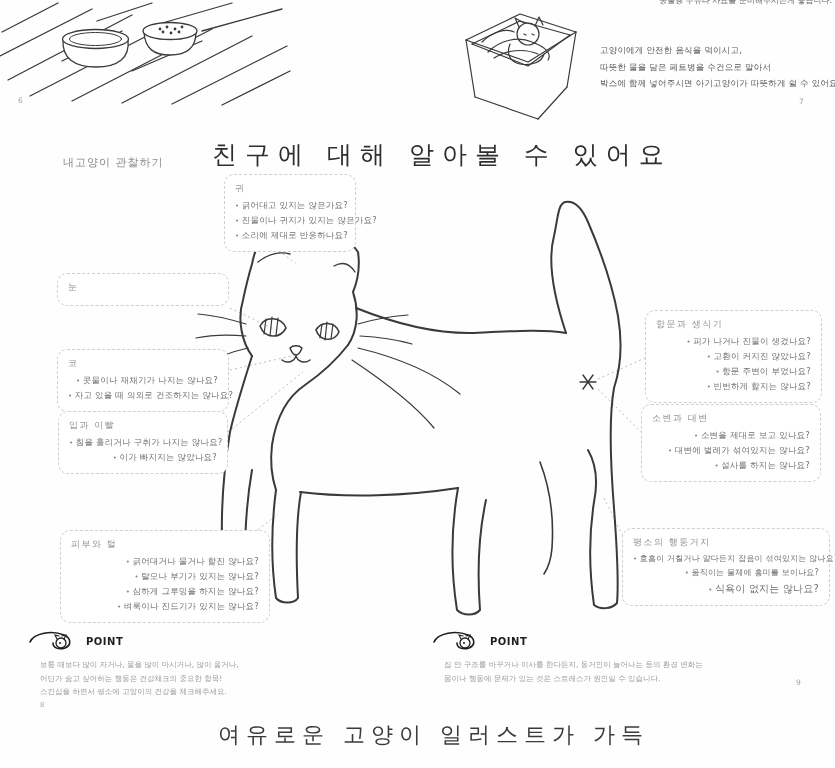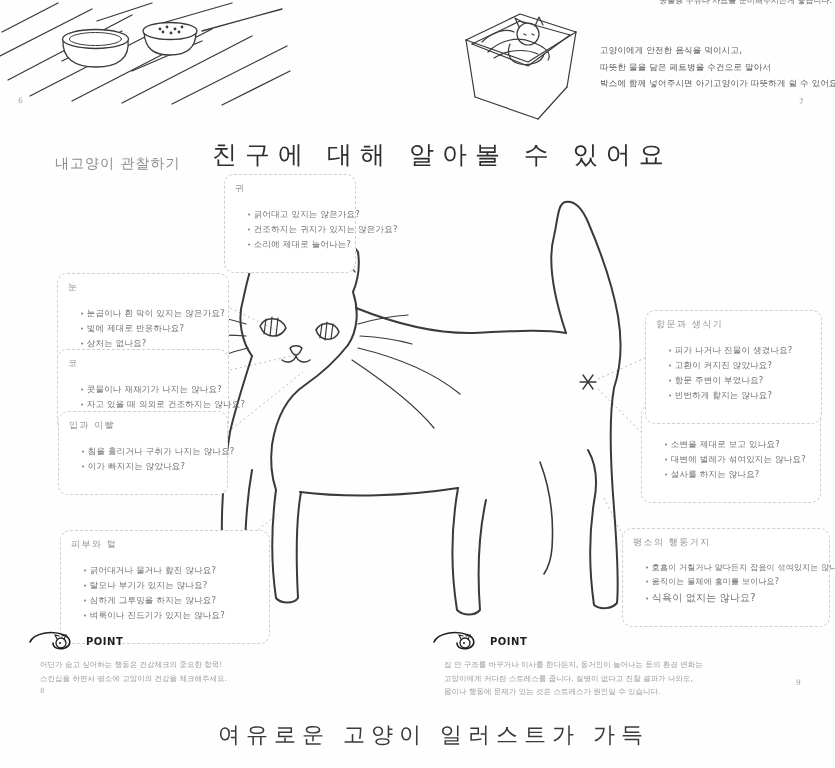--- a/index.html
+++ b/index.html
@@ -7,21 +7,21 @@
     position:relative;width:835px;height:768px;margin:0 auto;
     background:#fefefe;overflow:hidden;
     font-family:"DejaVu Sans",sans-serif;
   }
   .abs{position:absolute;}
   svg{display:block;}
   .pagenum{
     position:absolute;font-size:7.5px;color:#a3a3a3;letter-spacing:.5px;
   }
   .sectionlabel{
-    position:absolute;font-size:14px;color:#8a8a8a;letter-spacing:1px;
+    position:absolute;font-size:11px;color:#8a8a8a;letter-spacing:1px;margin-left:8px;
   }
   .handtitle{
     position:absolute;text-align:center;font-size:25px;color:#2e2e2e;
     letter-spacing:8px;font-weight:400;white-space:nowrap;
   }
   .handcaption{
     position:absolute;text-align:right;font-size:22px;color:#3a3a3a;
     letter-spacing:6px;white-space:nowrap;
   }
   .cutline{
@@ -35,21 +35,21 @@
     position:absolute;left:600px;top:42px;font-size:8.5px;color:#585858;
     line-height:1.95;letter-spacing:.2px;white-space:nowrap;
   }
   .callout{
     position:absolute;border:1.5px dashed #cfcfcf;border-radius:10px;
     background:#ffffff;padding:7px 10px 8px 10px;box-sizing:border-box;
   }
   .c-title{
     font-size:9px;color:#919191;letter-spacing:1.5px;margin-bottom:3px;
   }
-  .c-list{list-style:none;margin:12px;padding:0;}
+  .c-list{list-style:none;margin:0;padding:0;text-align:right;}
   .c-list li{
     font-size:8.5px;color:#6f6f6f;line-height:1.7;white-space:nowrap;
     letter-spacing:.2px;
   }
   .c-list li::before{content:"• ";color:#8a8a8a;font-size:7px;}
   .point{position:absolute;}
   .point-head{display:flex;align-items:center;gap:12px;}
   .point-label{font-size:10px;font-weight:bold;color:#1e1e1e;letter-spacing:.5px;}
   .point-body{margin:6px 0 0 12px;font-size:7.5px;color:#9b9b9b;line-height:1.8;white-space:nowrap;}
   .point-page{margin:2px 0 0 12px;font-size:7px;color:#b0b0b0;}
@@ -182,32 +182,27 @@
       <path d="M 412 184 L 428 184"></path>
         <path d="M 415 177 L 425 191"></path>
         <path d="M 425 177 L 415 191"></path>
     </g>
   </svg>
 
   <div class="callout" style="left:224px;top:174px;width:132px">
     <div class="c-title">귀</div>
     <ul class="c-list">
       <li>긁어대고 있지는 않은가요?</li>
-      <li>건조하지는 귀지가 있지는 않은가요?</li>
-      <li>소리에 제대로 늘어나는?</li>
+      <li>진물이나 귀지가 있지는 않은가요?</li>
+      <li>소리에 제대로 반응하나요?</li>
     </ul>
   </div>
 
   <div class="callout" style="left:57px;top:273px;width:172px">
     <div class="c-title">눈</div>
-    <ul class="c-list">
-      <li>눈곱이나 흰 막이 있지는 않은가요?</li>
-      <li>빛에 제대로 반응하나요?</li>
-      <li>상처는 없나요?</li>
-    </ul>
   </div>
 
   <div class="callout" style="left:57px;top:349px;width:172px">
     <div class="c-title">코</div>
     <ul class="c-list">
       <li>콧물이나 재채기가 나지는 않나요?</li>
       <li>자고 있을 때 의외로 건조하지는 않나요?</li>
     </ul>
   </div>
 
@@ -261,39 +256,39 @@
     <div class="point-head">
       <svg width="46" height="22" viewBox="0 0 46 22" fill="none" stroke="#1e1e1e" stroke-width="1.6" stroke-linecap="round">
         <path d="M 2 12 C 6 3 24 0 36 5 C 43 8 44 15 37 18 C 31 20 25 18 25 13"></path>
         <circle cx="33" cy="13" r="5" stroke-width="1.3"></circle>
         <path d="M 29 9 l -2 -4 l 4 1 M 36 9 l 2 -4 l -4 1" stroke-width="1.1"></path>
         <circle cx="32" cy="13" r="1" fill="#1e1e1e" stroke="none"></circle>
       </svg>
       <span class="point-label">POINT</span>
     </div>
     <div class="point-body">
+      <div>보통 때보다 많이 자거나, 물을 많이 마시거나, 많이 울거나,</div>
       <div>어딘가 숨고 싶어하는 행동은 건강체크의 중요한 항목!</div>
       <div>스킨십을 하면서 평소에 고양이의 건강을 체크해주세요.</div>
     </div>
     <div class="point-page">8</div>
   </div>
 
   <div class="point" style="left:432px;top:630px">
     <div class="point-head">
       <svg width="46" height="22" viewBox="0 0 46 22" fill="none" stroke="#1e1e1e" stroke-width="1.6" stroke-linecap="round">
         <path d="M 2 12 C 6 3 24 0 36 5 C 43 8 44 15 37 18 C 31 20 25 18 25 13"></path>
         <circle cx="33" cy="13" r="5" stroke-width="1.3"></circle>
         <path d="M 29 9 l -2 -4 l 4 1 M 36 9 l 2 -4 l -4 1" stroke-width="1.1"></path>
         <circle cx="32" cy="13" r="1" fill="#1e1e1e" stroke="none"></circle>
       </svg>
       <span class="point-label">POINT</span>
     </div>
     <div class="point-body">
       <div>집 안 구조를 바꾸거나 이사를 한다든지, 동거인이 늘어나는 등의 환경 변화는</div>
-      <div>고양이에게 커다란 스트레스를 줍니다. 질병이 없다고 진찰 결과가 나와도,</div>
       <div>몸이나 행동에 문제가 있는 것은 스트레스가 원인일 수 있습니다.</div>
     </div>
   </div>
   <div class="pagenum" style="left:796px;top:678px">9</div>
 
   <div class="handcaption" style="left:218px;top:720px;width:400px">여유로운 고양이 일러스트가 가득</div>
 
 </div>
 
 </body></html>

